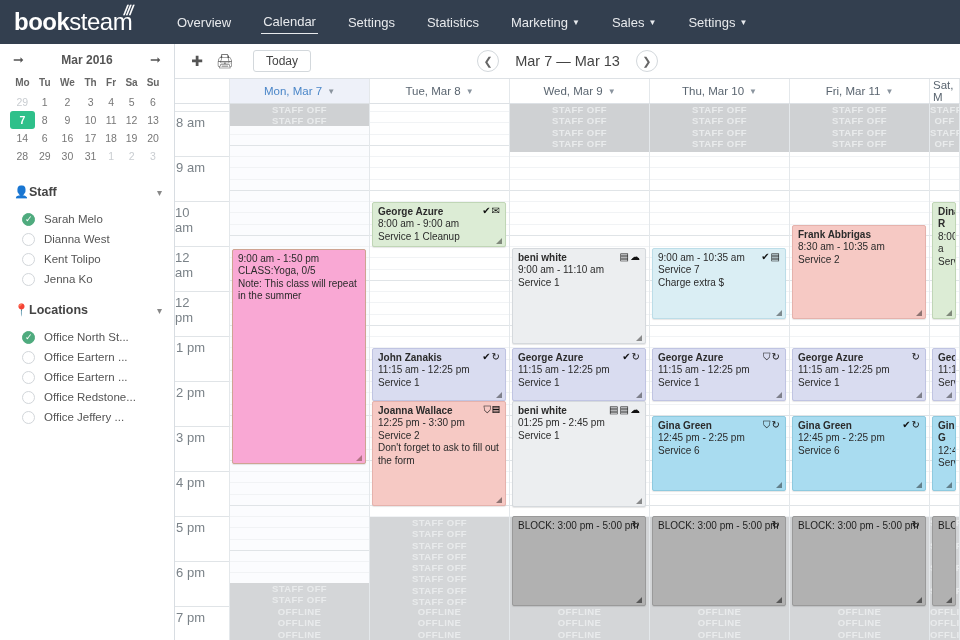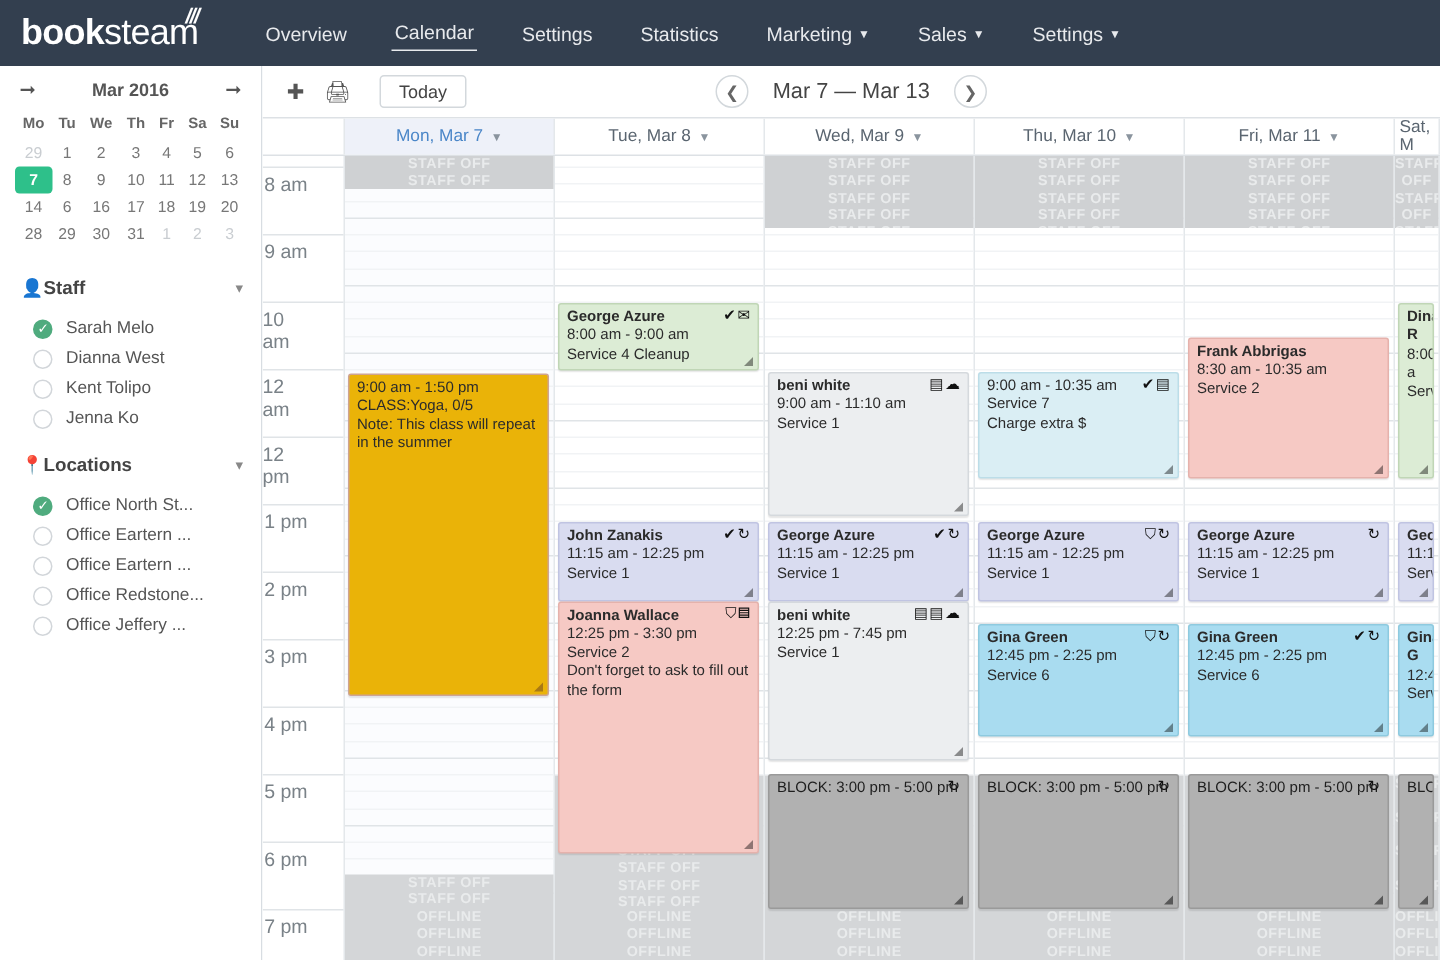--- a/index.html
+++ b/index.html
@@ -170,21 +170,21 @@
     letter-spacing: 1px; line-height: 12px;
   }
   .ev .grip {
     position: absolute; right: 3px; bottom: 2px; width: 0; height: 0;
     border-left: 6px solid transparent; border-bottom: 6px solid rgba(0,0,0,.42);
   }
   .ev.green   { background: #dcecd5; border-color: #c0d6b6; }
   .ev.gray    { background: #b1b1b1; border-color: #9a9a9a; color: #1e1e1e; }
   .ev.blue    { background: #d9dcf0; border-color: #c0c4e2; }
   .ev.pink    { background: #f6c9c4; border-color: #e5b2ac; }
-  .ev.peach   { background: #eab308; border-color: #cea492; }
+  .ev.peach   { background: #f9a8d4; border-color: #cea492; }
   .ev.white   { background: #eceef0; border-color: #d5d9dd; }
   .ev.ltcyan  { background: #daeef4; border-color: #bcdde8; }
   .ev.sky     { background: #a9dcf0; border-color: #8ecadf; }
 
   .ev.gray .grip { border-bottom-color: rgba(0,0,0,.5); }
   .ev.peach .grip { border-bottom-color: rgba(90,50,35,.45); }
 
   #vscroll {
     position: absolute; right: 0; top: 0; width: 0px; height: 100%;
   }
@@ -529,32 +529,32 @@
               </div>
               <div class="offband light" style="top: 502px; height: 34px;">
                 <div class="ln">OFFLINE</div>
                 <div class="ln">OFFLINE</div>
                 <div class="ln">OFFLINE</div>
                 <div class="ln">OFFLINE</div>
               </div>
               <div class="ev green" style="top: 98px; height: 45px;">
                 <span class="nm">George Azure</span>
                 <span class="ln">8:00 am - 9:00 am</span>
-                <span class="ln">Service 4 Cleanup</span>
+                <span class="ln">Service 1 Cleanup</span>
                 <span class="icons">✔✉</span>
                 <span class="grip"></span>
               </div>
               <div class="ev blue" style="top: 244px; height: 53px;">
                 <span class="nm">John Zanakis</span>
                 <span class="ln">11:15 am - 12:25 pm</span>
                 <span class="ln">Service 1</span>
                 <span class="icons">✔↻</span>
                 <span class="grip"></span>
               </div>
-              <div class="ev pink" style="top: 297px; height: 168px;">
+              <div class="ev pink" style="top: 297px; height: 105px;">
                 <span class="nm">Joanna Wallace</span>
                 <span class="ln">12:25 pm - 3:30 pm</span>
                 <span class="ln">Service 2</span>
                 <span class="ln">Don't forget to ask to fill out the form</span>
                 <span class="icons">⛉▤</span>
                 <span class="grip"></span>
               </div>
             </div>
             <div class="daycol">
               <div class="hline minor" style="top: 7px;"></div>
@@ -637,21 +637,21 @@
               </div>
               <div class="ev blue" style="top: 244px; height: 53px;">
                 <span class="nm">George Azure</span>
                 <span class="ln">11:15 am - 12:25 pm</span>
                 <span class="ln">Service 1</span>
                 <span class="icons">✔↻</span>
                 <span class="grip"></span>
               </div>
               <div class="ev white" style="top: 297px; height: 106px;">
                 <span class="nm">beni white</span>
-                <span class="ln">12:25 pm - 7:45 pm</span>
+                <span class="ln">01:25 pm - 2:45 pm</span>
                 <span class="ln">Service 1</span>
                 <span class="icons">▤▤☁</span>
                 <span class="grip"></span>
               </div>
               <div class="ev gray" style="top: 412px; height: 90px;">
                 <span class="ln">BLOCK: 3:00 pm - 5:00 pm</span>
                 <span class="icons">↻</span>
                 <span class="grip"></span>
               </div>
             </div>

